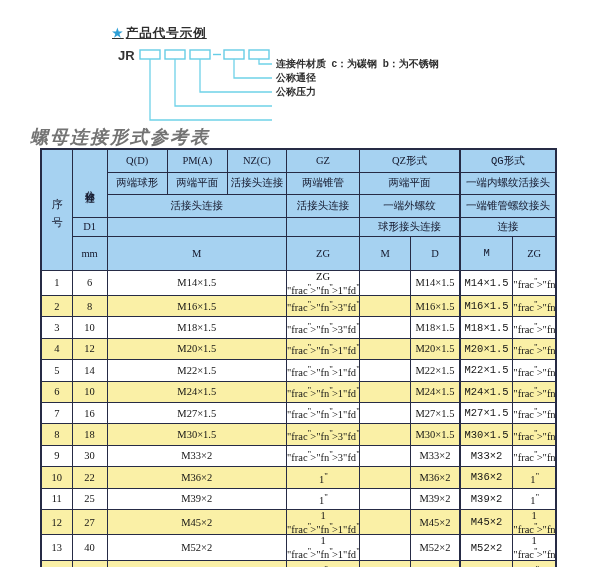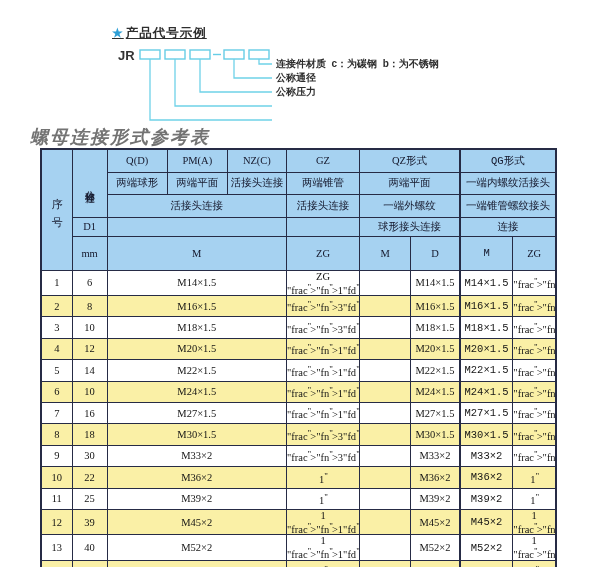--- a/index.html
+++ b/index.html
@@ -232,21 +232,21 @@
           <td>25</td>
           <td colspan="3">M39×2</td>
           <td>1<span class="in">"</span></td>
           <td></td>
           <td>M39×2</td>
           <td class="sep-l">M39×2</td>
           <td>1<span class="in">"</span></td>
         </tr>
         <tr class="alt">
           <td>12</td>
-          <td>39</td>
+          <td>27</td>
           <td colspan="3">M45×2</td>
           <td>1 <span class="&lt;span">"</span>frac<span class="in">"</span>&gt;<span class="&lt;span">"</span>fn<span class="in">"</span>&gt;1<span class="&lt;span">"</span>fd<span class="in">"</span>&gt;4</td>
           <td></td>
           <td>M45×2</td>
           <td class="sep-l">M45×2</td>
           <td>1 <span class="&lt;span">"</span>frac<span class="in">"</span>&gt;<span class="&lt;span">"</span>fn<span class="in">"</span>&gt;1fd&gt;4</td>
         </tr>
         <tr>
           <td>13</td>
           <td>40</td>

